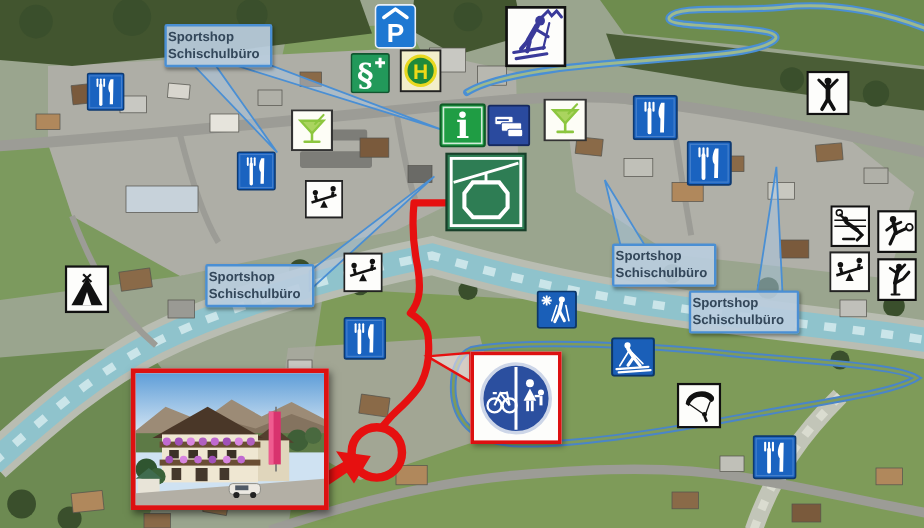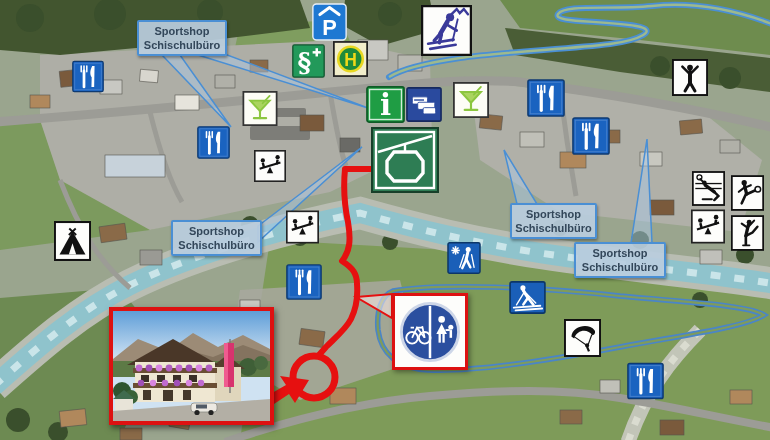--- a/index.html
+++ b/index.html
@@ -3,21 +3,21 @@
 <meta charset="utf-8">
 <style>
   html,body{margin:0;padding:0;background:#222;}
   #screen{position:relative;width:770px;height:440px;overflow:hidden;
           font-family:"Liberation Sans",sans-serif;background:#8f9c7e;}
   #basemap{position:absolute;left:0;top:0;}
   .sign{position:absolute;line-height:0;}
   .maplabel{position:absolute;background:rgba(186,205,222,.92);
             border:2px solid #4a8fd4;border-radius:2px;
             box-shadow:1px 2px 3px rgba(0,0,0,.35);
-            text-align:center;padding:2px 1px;
+            text-align:left;padding:2px 1px;
             font-weight:bold;font-size:11px;line-height:14px;color:#33475a;}
   #inset{position:absolute;left:109px;top:307px;width:157px;height:110px;
          border:4px solid #dd1111;background:#cfe2f2;box-shadow:2px 3px 6px rgba(0,0,0,.5);}
   #signbox{position:absolute;left:392px;top:293px;width:70px;height:71px;
            border:3px solid #dd1111;background:#fdfdfb;
            display:flex;align-items:center;justify-content:center;
            box-shadow:2px 2px 5px rgba(0,0,0,.4);}
 </style>
 </head>
 <body>

